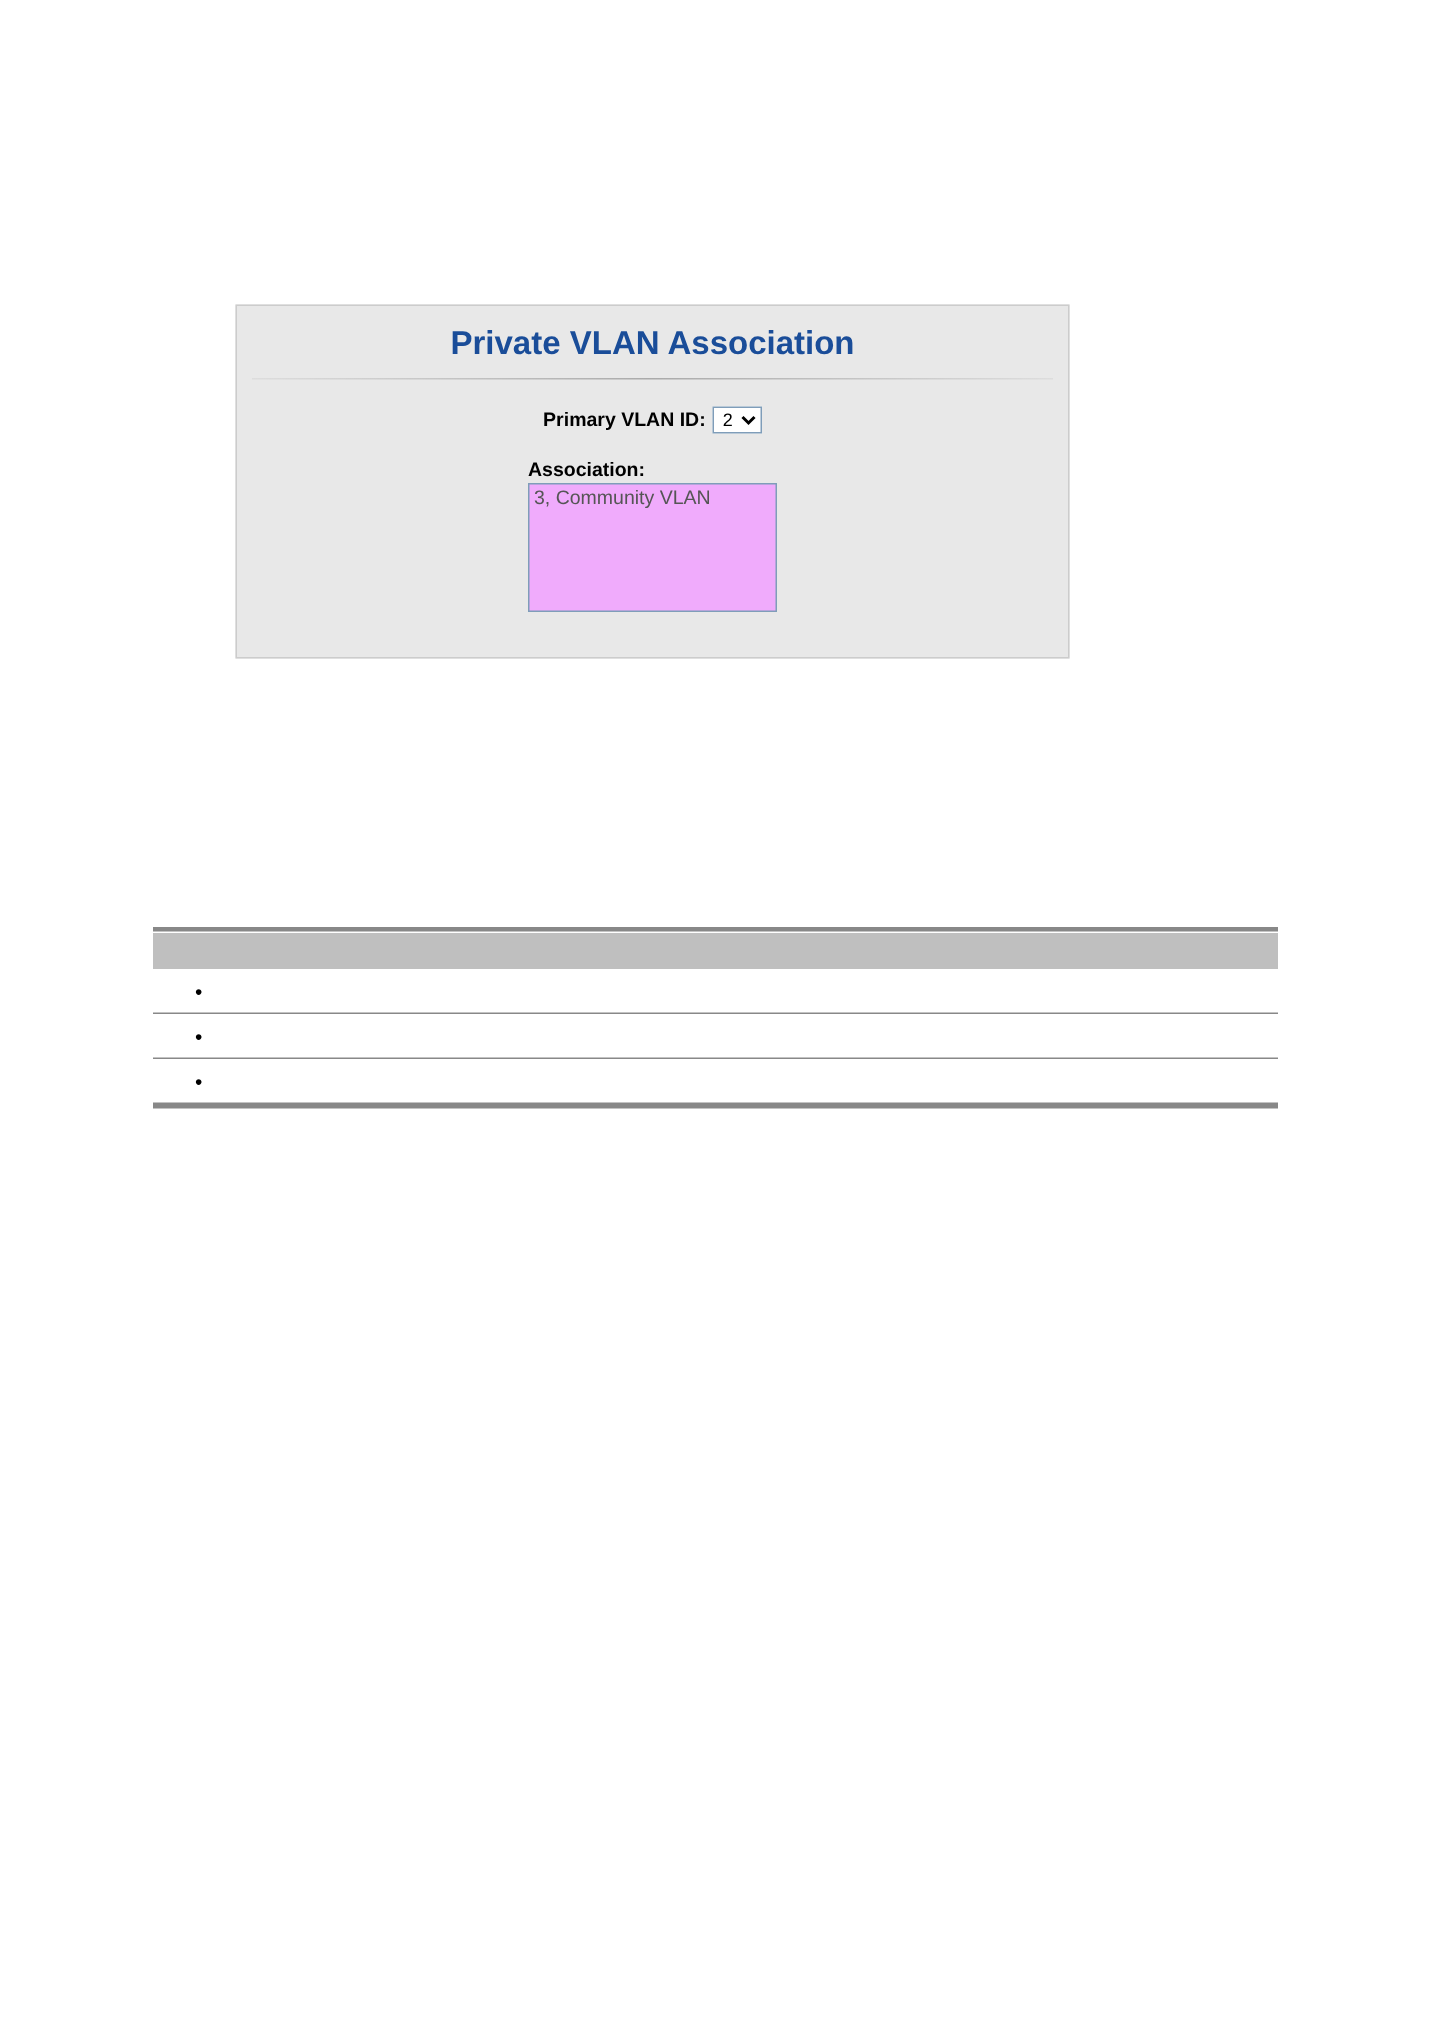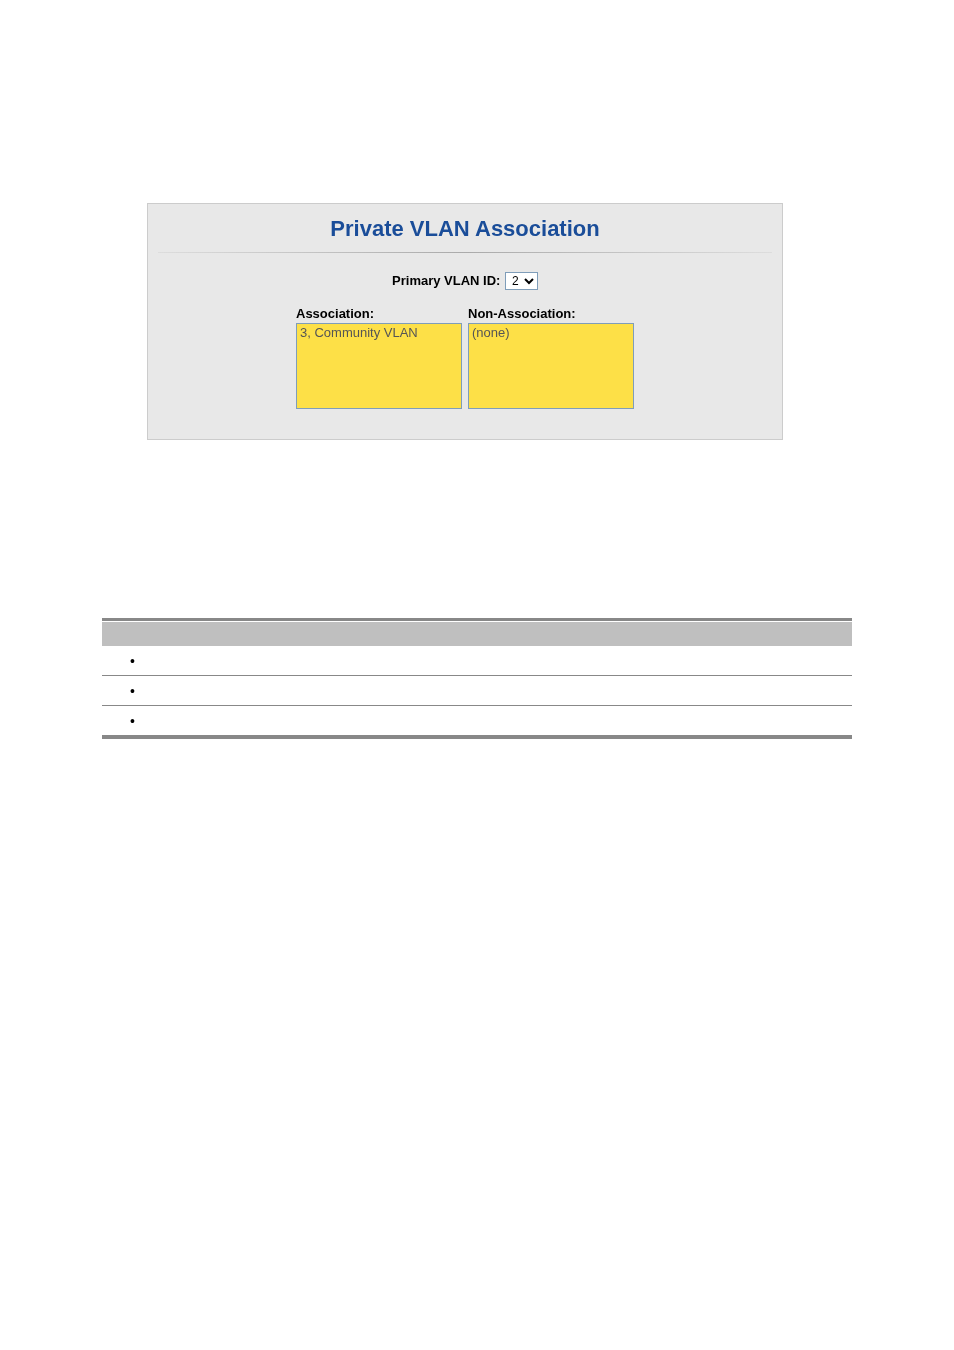--- a/index.html
+++ b/index.html
@@ -9,23 +9,23 @@
     }
     body {
       font-family: Verdana, Arial, sans-serif;
       background: #ffffff;
       width: 954px;
       height: 1350px;
       position: relative;
     }
     .panel-container {
       position: absolute;
-      left: 147px;
+      left: 157px;
       top: 203px;
-      width: 636px;
+      width: 556px;
       border: 1px solid #cccccc;
       background: #e8e8e8;
     }
     .panel-title {
       text-align: center;
       color: #1a4d99;
       font-size: 22px;
       font-weight: bold;
       padding: 12px 0 10px 0;
     }
@@ -64,21 +64,21 @@
     }
     .list-header {
       font-weight: bold;
       font-size: 13px;
       color: #000000;
       margin-bottom: 2px;
     }
     .listbox {
       width: 166px;
       height: 86px;
-      background: #fde047;
+      background: #f0abfc;
       border: 1px solid #7f9db9;
       font-size: 13px;
       font-family: Verdana, Arial, sans-serif;
       padding: 1px 3px;
       color: #555555;
       overflow: hidden;
     }
     .listbox-item {
       padding: 0;
     }
@@ -148,26 +148,20 @@
       <option>2</option>
     </select>
   </div>
   <div class="lists-container">
     <div class="list-column">
       <div class="list-header">Association:</div>
       <div class="listbox">
         <div class="listbox-item">3, Community VLAN</div>
       </div>
     </div>
-    <div class="list-column">
-      <div class="list-header">Non-Association:</div>
-      <div class="listbox">
-        <div class="listbox-item">(none)</div>
-      </div>
-    </div>
   </div>
 </div>
 
 <div class="bottom-section">
   <div class="thick-line"></div>
   <div class="header-bar"></div>
   <ul class="bullet-list">
     <li></li>
     <li></li>
     <li></li>

